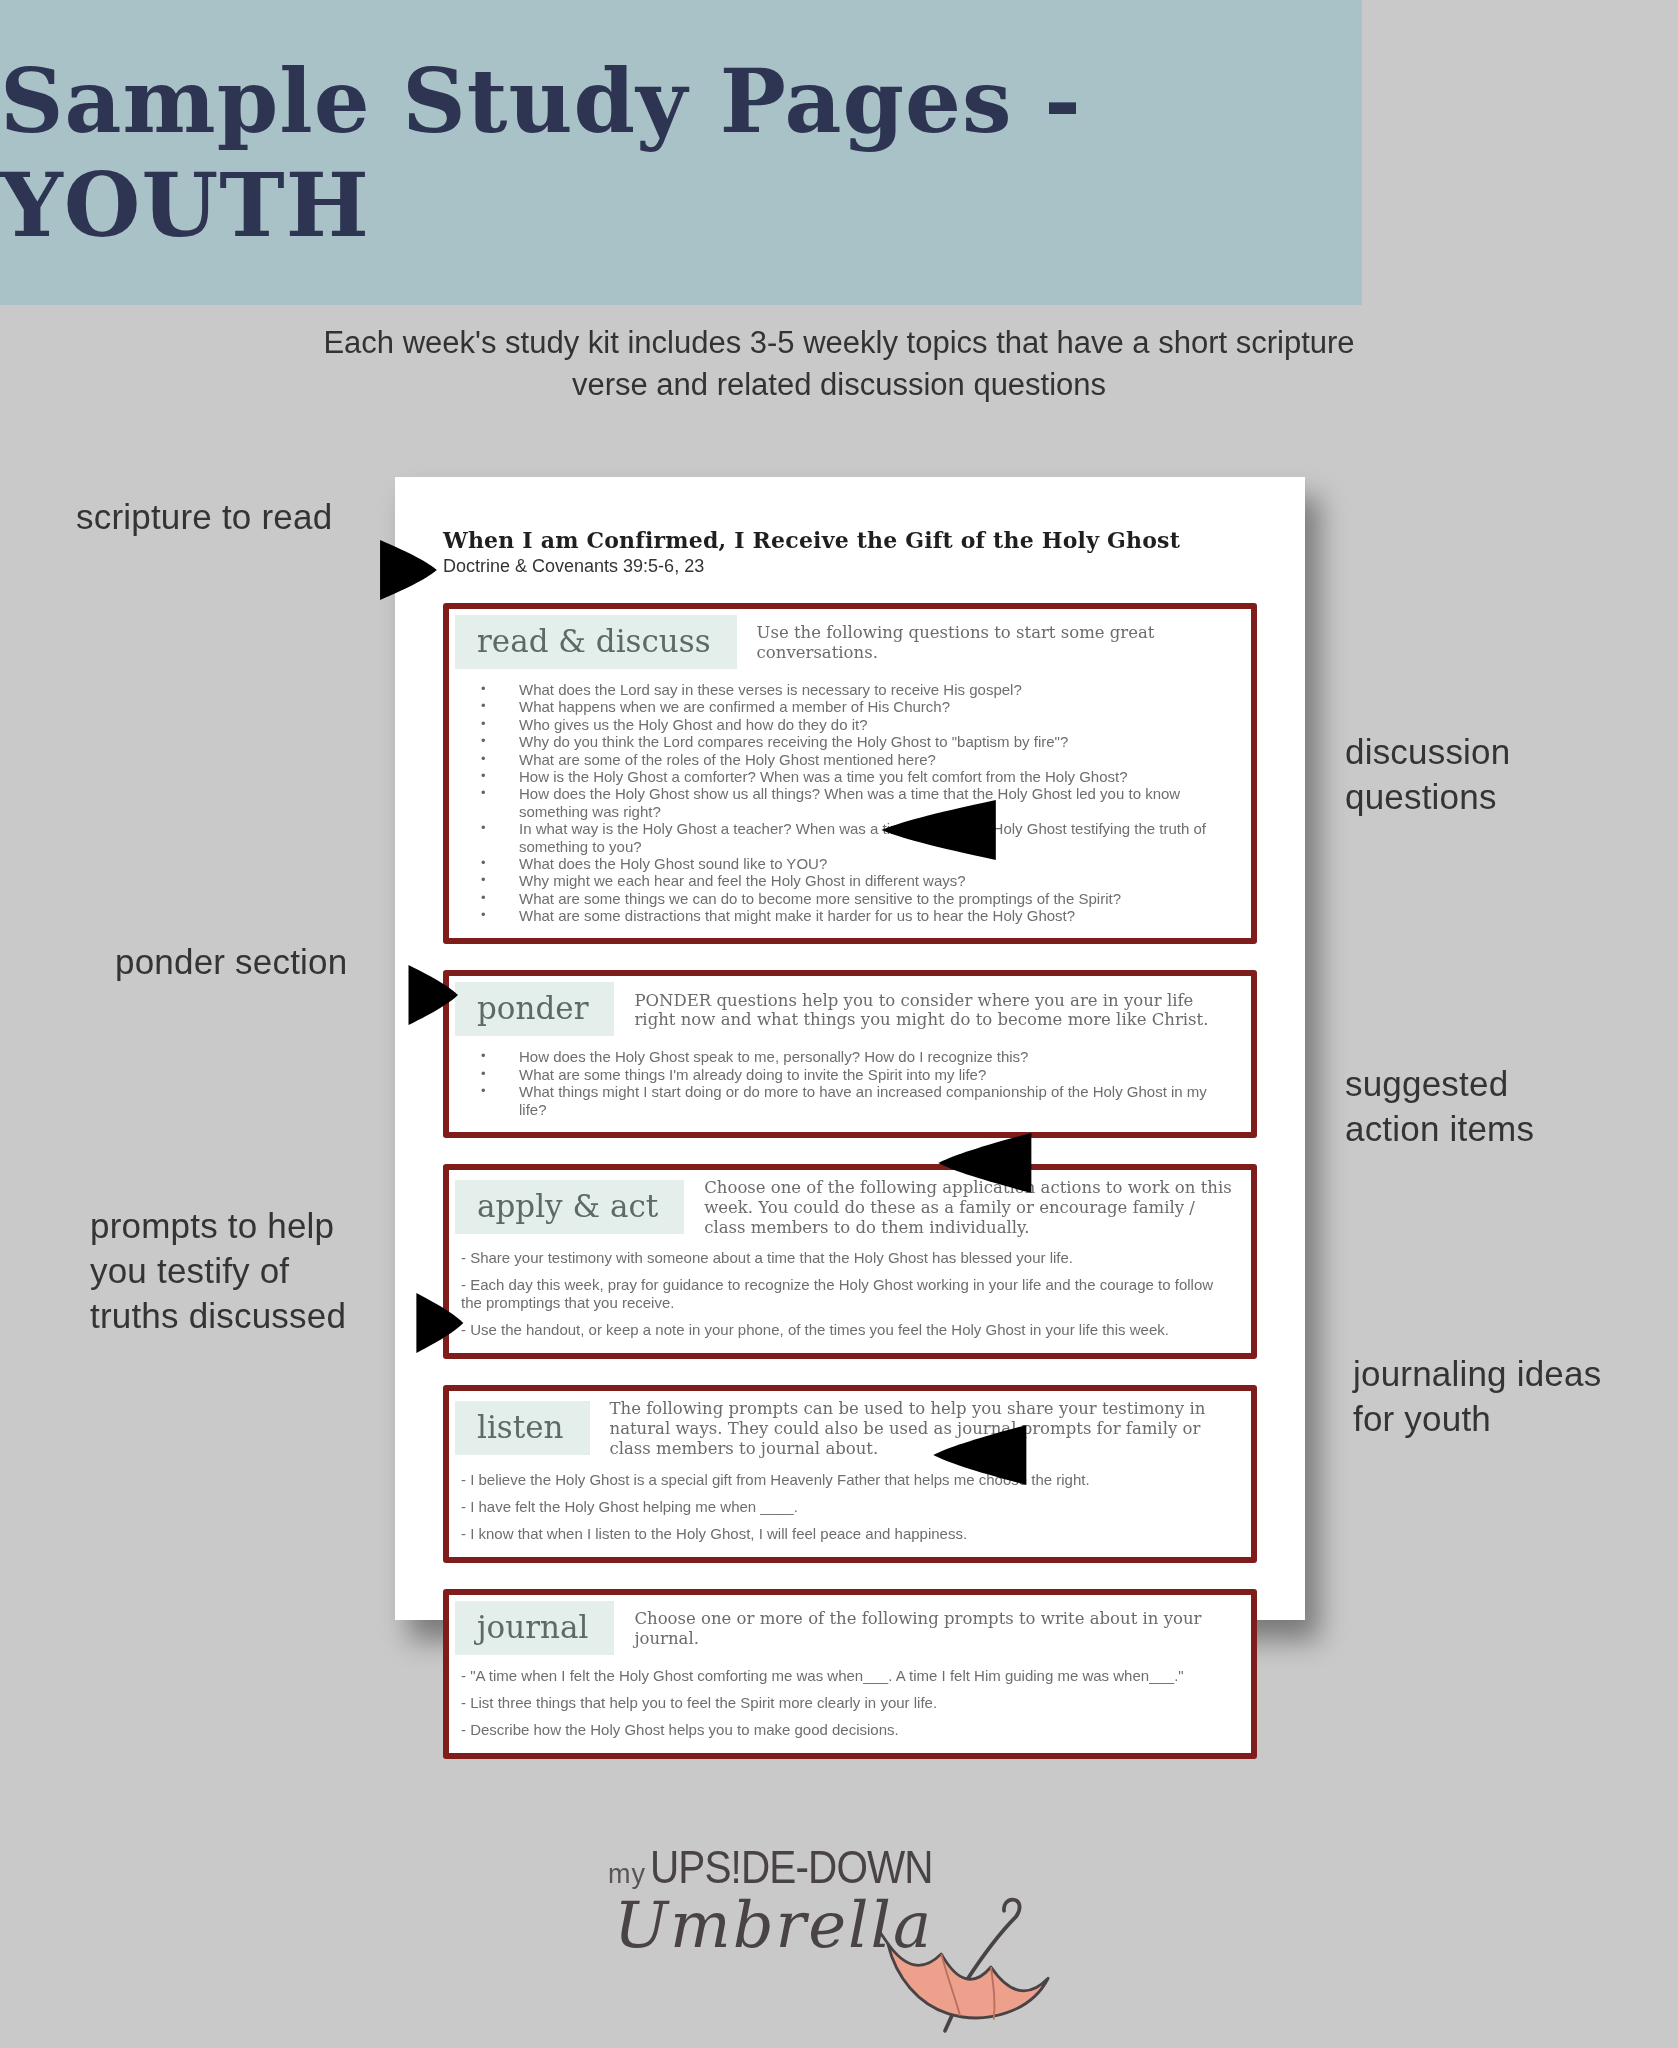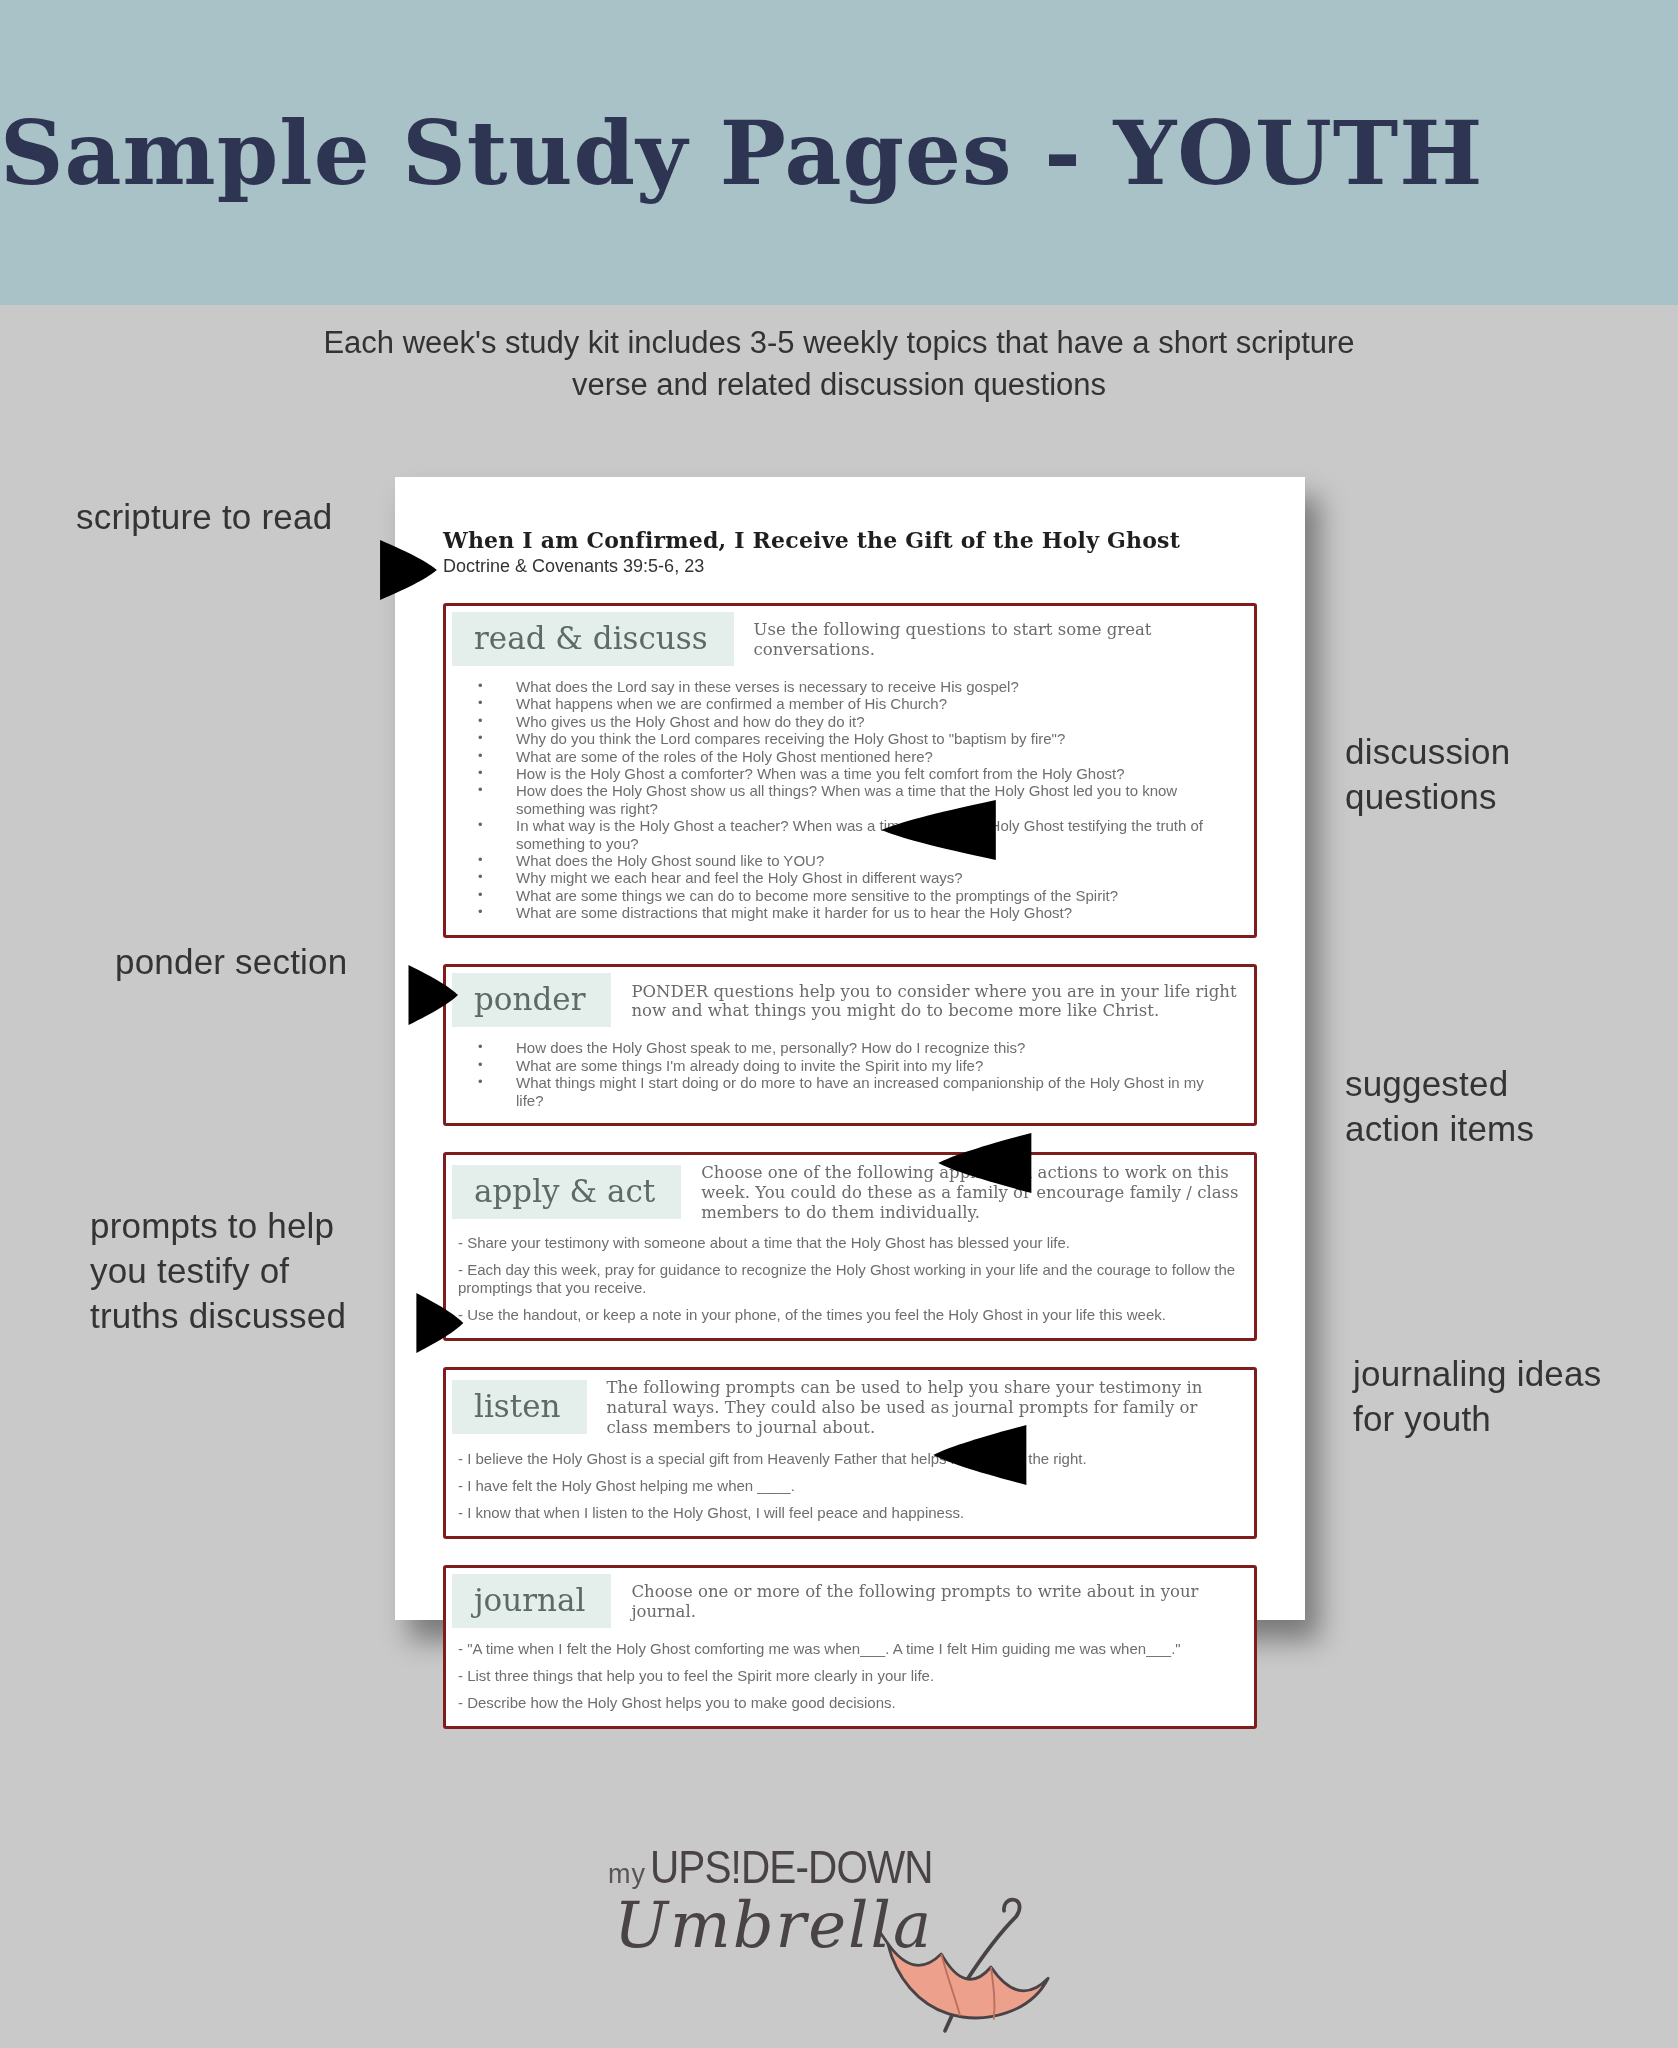--- a/index.html
+++ b/index.html
@@ -6,23 +6,23 @@
   body{
     width:1678px;height:2048px;
     background:#c9c9c9;
     font-family:"Liberation Sans", sans-serif;
     position:relative;overflow:hidden;
   }
   .canvas{position:absolute;inset:0;}
 
   
   .band{
-    position:absolute;left:0;top:0;width:1678px;height:305px;
+    position:absolute;left:0;top:0;width:1362px;height:305px;
     background:#a9c2c7;
-    display:flex;align-items:center;justify-content:flex-start;
+    display:flex;align-items:center;justify-content:flex-end;
   }
   .band h1{
     margin:0;
     font-family:"DejaVu Serif", serif;
     font-weight:700;
     font-size:88px;
     letter-spacing:1px;
     color:#2e3552;
   }
 
@@ -46,21 +46,21 @@
   .doc h2{
     margin:0 0 3px 0;
     font-family:"DejaVu Serif", serif;
     font-size:22px;font-weight:700;color:#1f1f1f;
     letter-spacing:.2px;
   }
   .doc .ref{
     font-size:18px;color:#333;margin-bottom:22px;
   }
   .sec{
-    border:3px solid #7f1d1d;
+    border:6px solid #7f1d1d;
     border-radius:3px;
     background:#fff;
     margin-top:26px;
     padding:6px 8px 10px 0;
     box-sizing:border-box;
   }
   .sec:first-of-type{margin-top:0;}
   .sec-head{display:flex;align-items:center;}
   .sec-label{
     background:#e4efeb;

